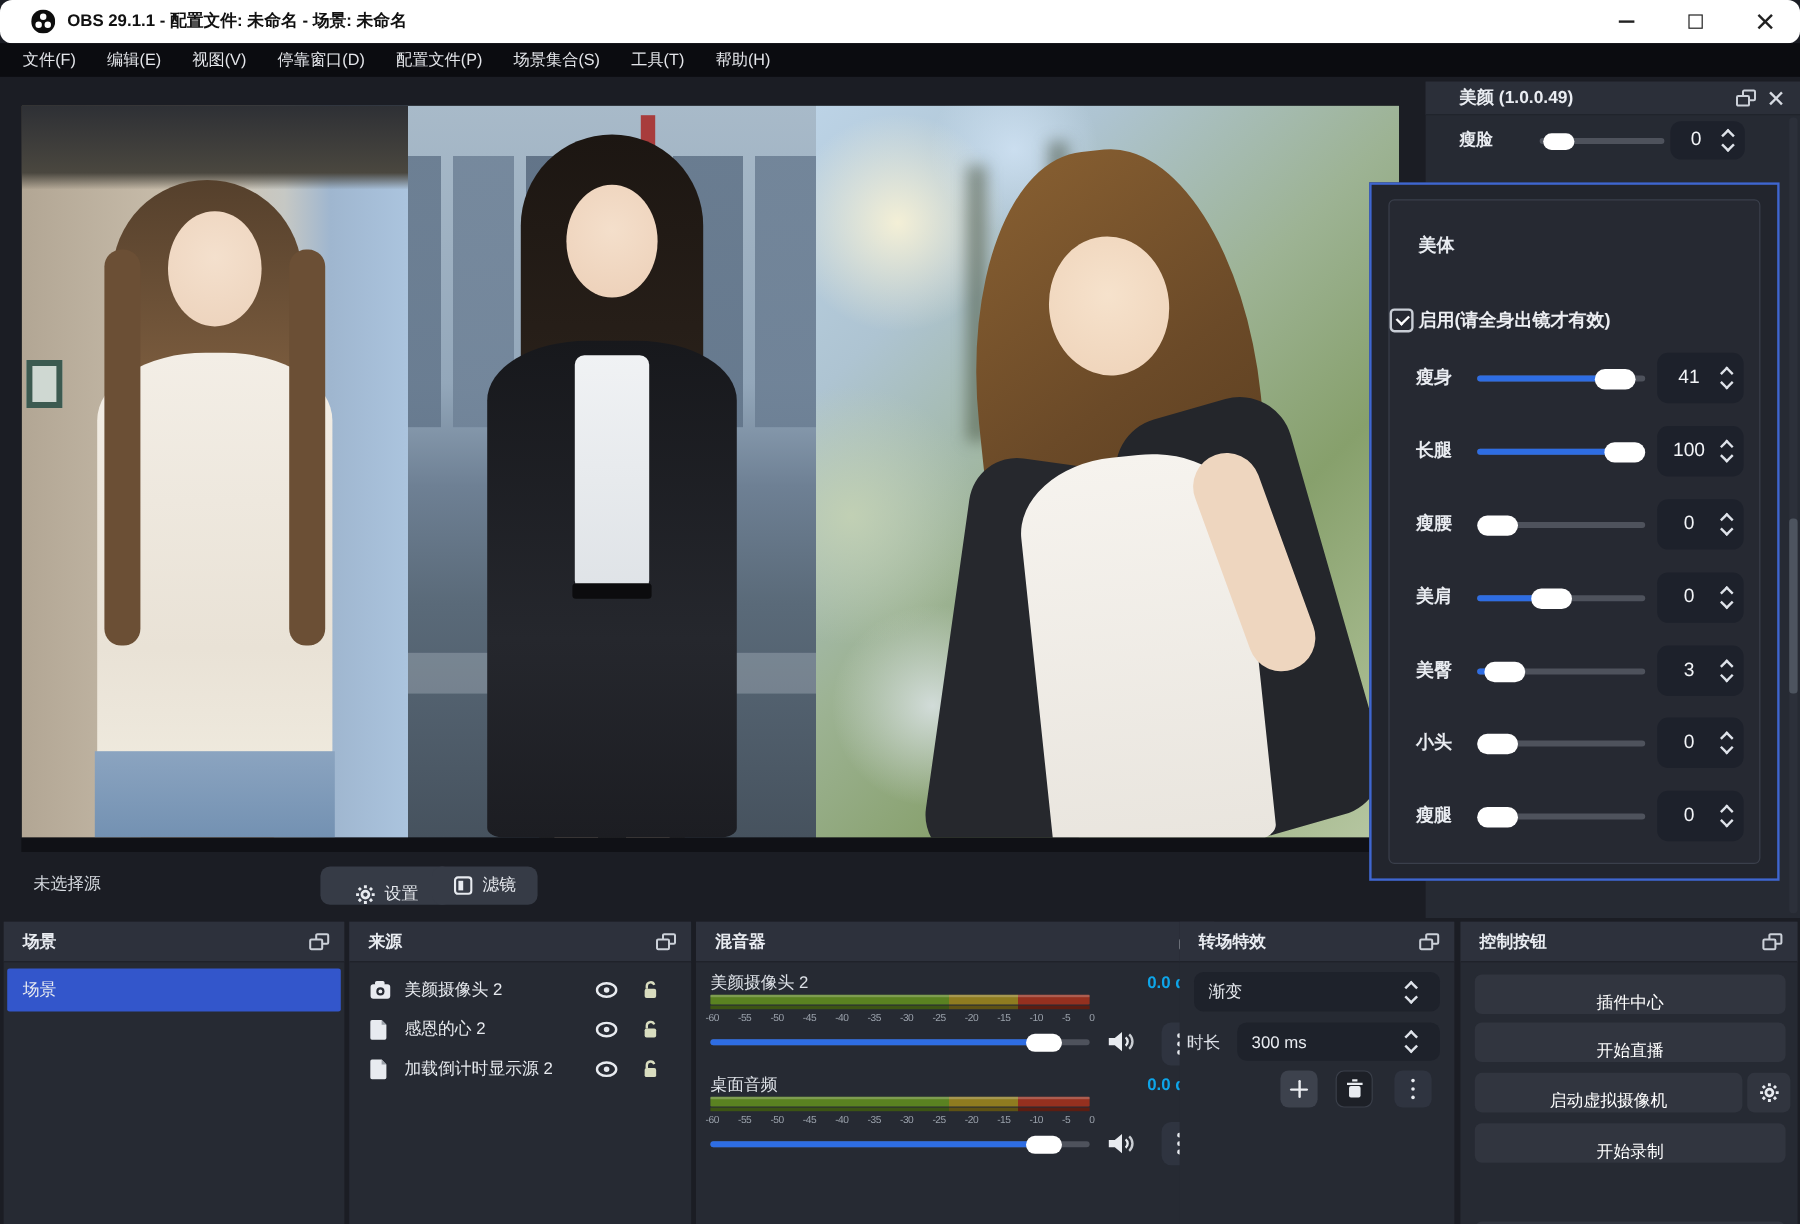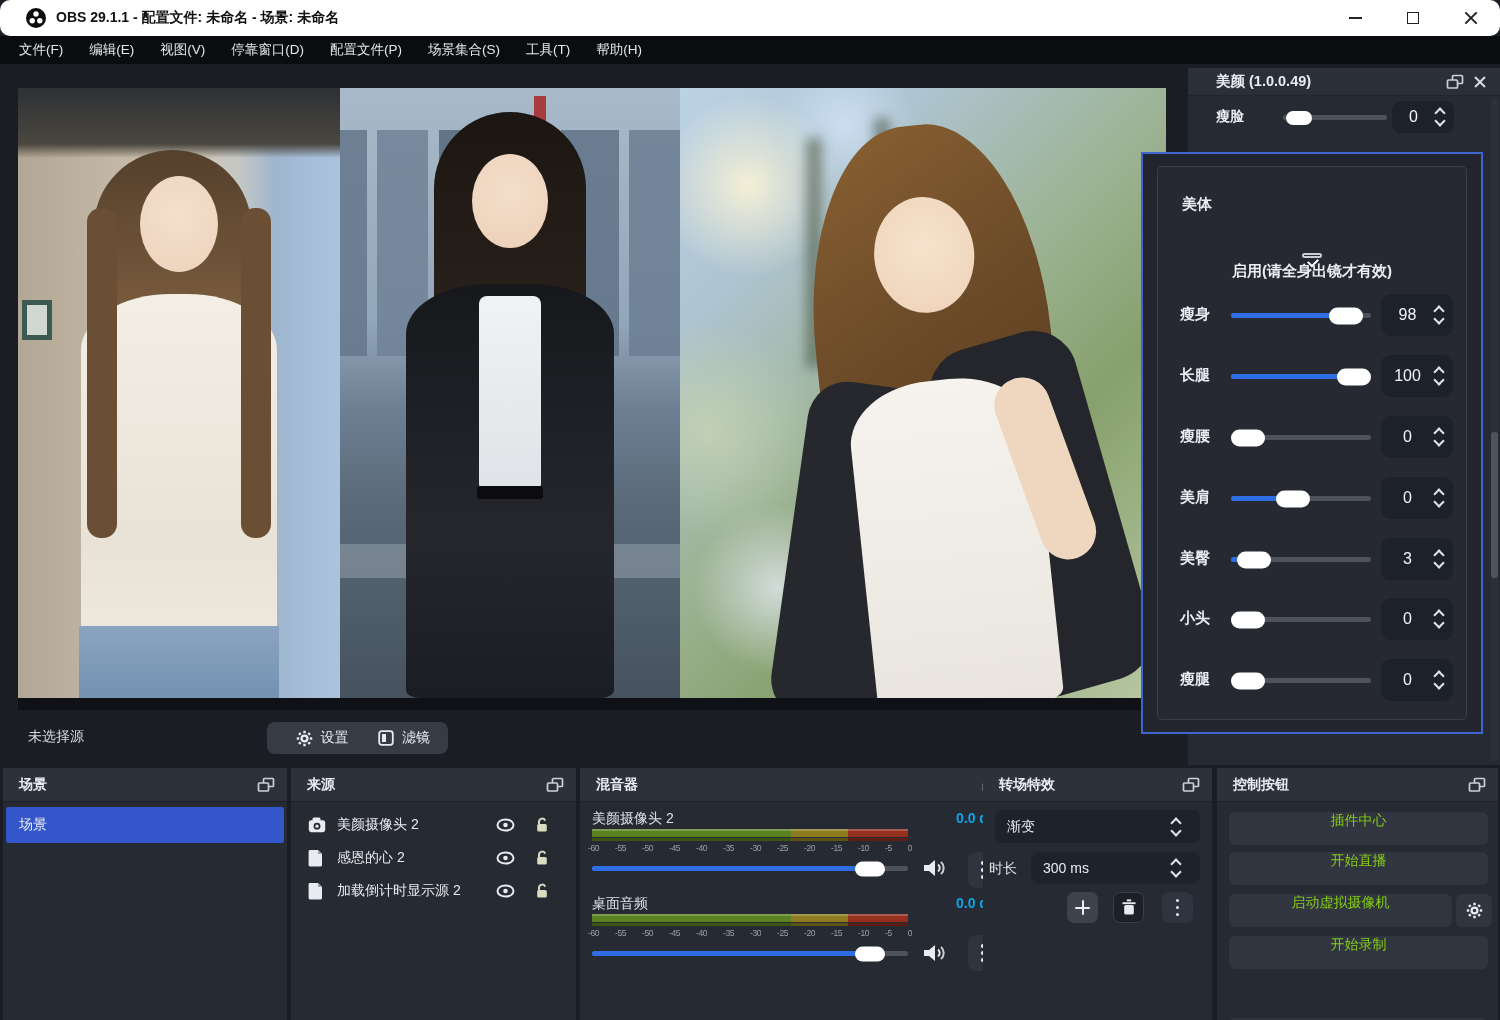--- a/index.html
+++ b/index.html
@@ -62,21 +62,21 @@
   .cardR3 { position:absolute; right:-4px; top:220px; width:150px; height:360px; background:#24262b; border-radius:44px; transform:rotate(-10deg); }
   .tank3 { position:absolute; left:50%; transform:translateX(-50%); top:256px; width:186px; height:330px; border-radius:44% 44% 20px 20px / 18% 18% 12px 12px; background:linear-gradient(180deg,#f6f3ee,#e9e5de); }
   .arm3 { position:absolute; right:34px; top:260px; width:56px; height:190px; border-radius:28px; background:#eed6bf; transform:rotate(-14deg); }
   .face3 { position:absolute; left:50%; transform:translateX(-50%); top:72px; width:100px; height:116px; border-radius:50%; background:radial-gradient(circle at 50% 42%,#f6e2cc,#eed2b8); }
   .pv-bottom { position:absolute; left:0; right:0; bottom:0; height:12px; background:#101116; }
 
   
   .src-toolbar { position:absolute; left:0; top:710px; width:1148px; height:58px; }
   .no-src { position:absolute; left:28px; top:18px; font-size:14px; color:#d6dae0; }
   .tb-btn { position:absolute; top:12px; height:32px; background:#363b46; border-radius:8px; display:flex; align-items:center; justify-content:center; gap:8px; font-size:14px; color:#e7eaef; cursor:pointer; }
-  #btn-settings { left:267px; width:110px; } #btn-filters { left:360px; width:88px; }
+  #btn-settings { left:267px; width:110px;align-items:flex-end; } #btn-filters { left:360px; width:88px; }
 
   
   .dock { position:absolute; top:768px; height:252px; background:#262a33; overflow:hidden; }
   .dock-h { height:34px; background:#2d313c; border-bottom:1px solid #1d2027; display:flex; align-items:center; padding:0 12px 0 16px; }
   .dock-title { font-size:14px; font-weight:bold; color:#e9ecf1; flex:1; }
   .popup-ic { width:18px; height:16px; cursor:pointer; }
 
   
   #dock-scenes { left:3px; width:284px; }
   .scene-item { position:absolute; left:3px; right:3px; top:39px; height:36px; background:#3356cb; border-radius:2px; display:flex; align-items:center; padding-left:13px; font-size:14px; cursor:pointer; }
@@ -115,21 +115,21 @@
   .dur-input .grow { flex:1; }
   .t-btn { position:absolute; top:124px; width:31px; height:31px; border-radius:7px; display:flex; align-items:center; justify-content:center; cursor:pointer; }
   #t-add { left:84px; background:#3d424d; } #t-del { left:130px; background:#1d2027; border:1px solid #3a3f4a; } #t-more { left:179px; background:#2f3440; flex-direction:column; gap:3.5px; }
   #t-more i { width:3.5px; height:3.5px; border-radius:50%; background:#e8ebf0; }
   .plus-ic { position:relative; width:15px; height:15px; }
   .plus-ic::before { content:""; position:absolute; left:0; top:6.5px; width:15px; height:2.5px; background:#eceef2; border-radius:1px; }
   .plus-ic::after { content:""; position:absolute; left:6.5px; top:0; width:2.5px; height:15px; background:#eceef2; border-radius:1px; }
 
   
   #dock-controls { left:1217px; width:281px; }
-  .ctl-btn { position:absolute; left:12px; width:259px; height:33px; background:#31353f; border-radius:6px; display:flex; align-items:flex-start; justify-content:center; font-size:14px; color:#84cc16; cursor:pointer; }
+  .ctl-btn { position:absolute; left:12px; width:259px; height:33px; background:#31353f; border-radius:6px; display:flex; align-items:flex-end; justify-content:center; font-size:14px; color:#ffffff; cursor:pointer; }
   #ctl-vcam { width:223px; }
   .vcam-gear { position:absolute; left:239px; width:36px; height:33px; background:#31353f; border-radius:6px; display:flex; align-items:center; justify-content:center; cursor:pointer; }
   .ctl-sliver { position:absolute; left:12px; top:250px; width:259px; height:8px; background:#31353f; border-radius:6px 6px 0 0; }
 
   
   .beauty-panel { position:absolute; left:1188px; top:68px; width:312px; height:697px; background:#262a33; }
   .bp-header { height:28px; background:#2b2f39; display:flex; align-items:center; border-bottom:1px solid #20242c; }
   .bp-title { margin-left:28px; font-size:14.5px; font-weight:bold; flex:1; }
   .bp-close { margin:0 14px 0 10px; position:relative; width:12px; height:12px; cursor:pointer; }
   .bp-close::before,.bp-close::after { content:""; position:absolute; left:-1px; top:5px; width:14px; height:2px; background:#d7dbe2; }
@@ -138,21 +138,21 @@
   .frow .flabel { position:absolute; left:28px; top:8px; font-size:14px; font-weight:bold; }
   .frow .hslider { position:absolute; left:95px; top:9px; width:104px; --hw:26px; --hh:14px; }
   .frow .spin { position:absolute; left:204px; top:1px; width:62px; height:32px; }
   .scrollbar { position:absolute; right:2px; top:30px; width:7px; bottom:4px; background:#2c303a; border-radius:3px; }
   .scroll-thumb { position:absolute; left:0; width:7px; top:334px; height:146px; background:#4d545f; border-radius:3px; cursor:grab; }
 
   
   .body-panel { position:absolute; left:1141px; top:152px; width:342px; height:582px; background:#22252d; border:2px solid #3f66cf; z-index:5; }
   .groupbox { position:absolute; left:14px; top:12px; right:14px; bottom:12px; background:#262932; border:1px solid #3a3f4b; border-radius:5px; }
   .gb-title { position:absolute; left:24px; top:28px; font-size:15px; font-weight:bold; }
-  .chkrow { position:absolute; left:0; right:0; top:86px; height:28px; display:flex; align-items:center; gap:4px;flex-direction:column; }
+  .chkrow { position:absolute; left:0; right:0; top:86px; height:28px; display:flex; align-items:center; gap:4px; }
   .cb { position:relative; width:20px; height:20px; border:2px solid #c9ced6; border-radius:4px; cursor:pointer; }
   .cb::after { content:""; position:absolute; left:4px; top:3px; width:8px; height:5px; border-left:2.5px solid #fff; border-bottom:2.5px solid #fff; transform:rotate(-45deg); }
   .chk-label { font-size:15px; font-weight:bold; color:#eceef2; }
   .brow { position:absolute; left:22px; right:19px; height:44px; }
   .brow .blabel { position:absolute; left:0; top:12px; font-size:15px; font-weight:bold; }
   .brow .hslider { position:absolute; left:51px; top:14px; width:140px; }
   .brow .spin { position:absolute; left:201px; top:1px; width:72px; height:42px; }
 
   
   .hslider { position:relative; height:17px; --pct:0; --hw:34px; --hh:17px; cursor:pointer; }
@@ -596,21 +596,21 @@
         <span class="chk-label">启用(请全身出镜才有效)</span>
       </div>
     <div class="brow" style="top: 126px;">
           <span class="blabel">瘦身</span>
           <div class="hslider" style="--pct: 92;">
             <div class="track"></div>
             <div class="fill"></div>
             <div class="handle"></div>
           </div>
           <div class="spin">
-            <span class="val">98</span>
+            <span class="val">41</span>
             <span class="chvs">
               <span class="chv up"></span>
               <span class="chv down"></span>
             </span>
           </div>
         </div>
         <div class="brow" style="top: 187px;">
           <span class="blabel">长腿</span>
           <div class="hslider" style="--pct: 100;">
             <div class="track"></div>

